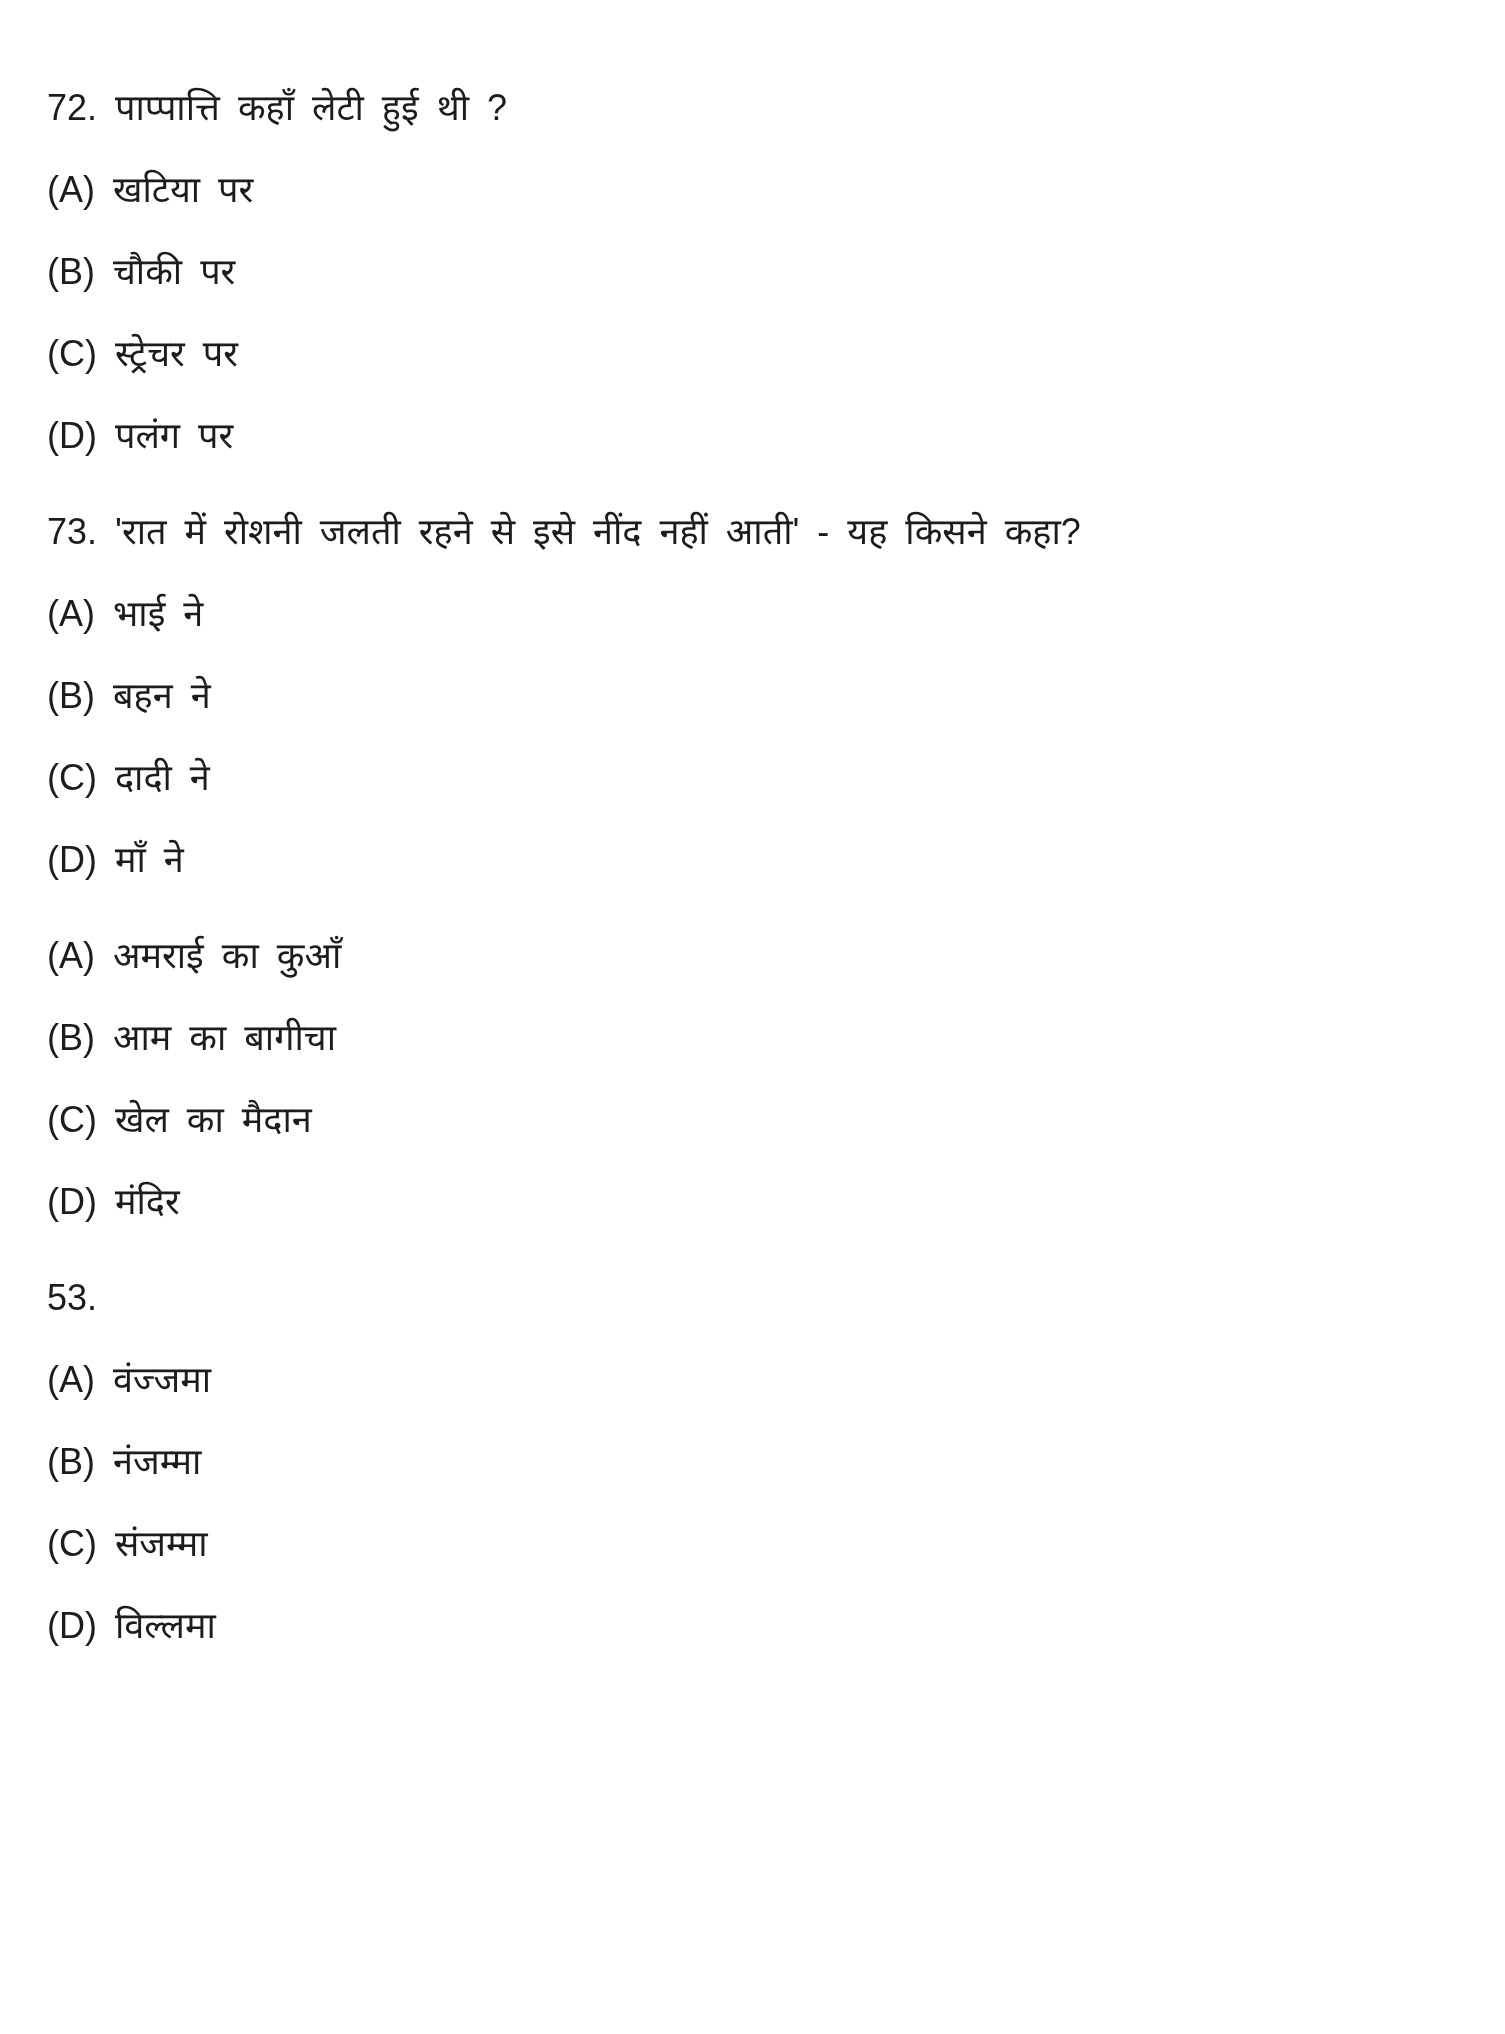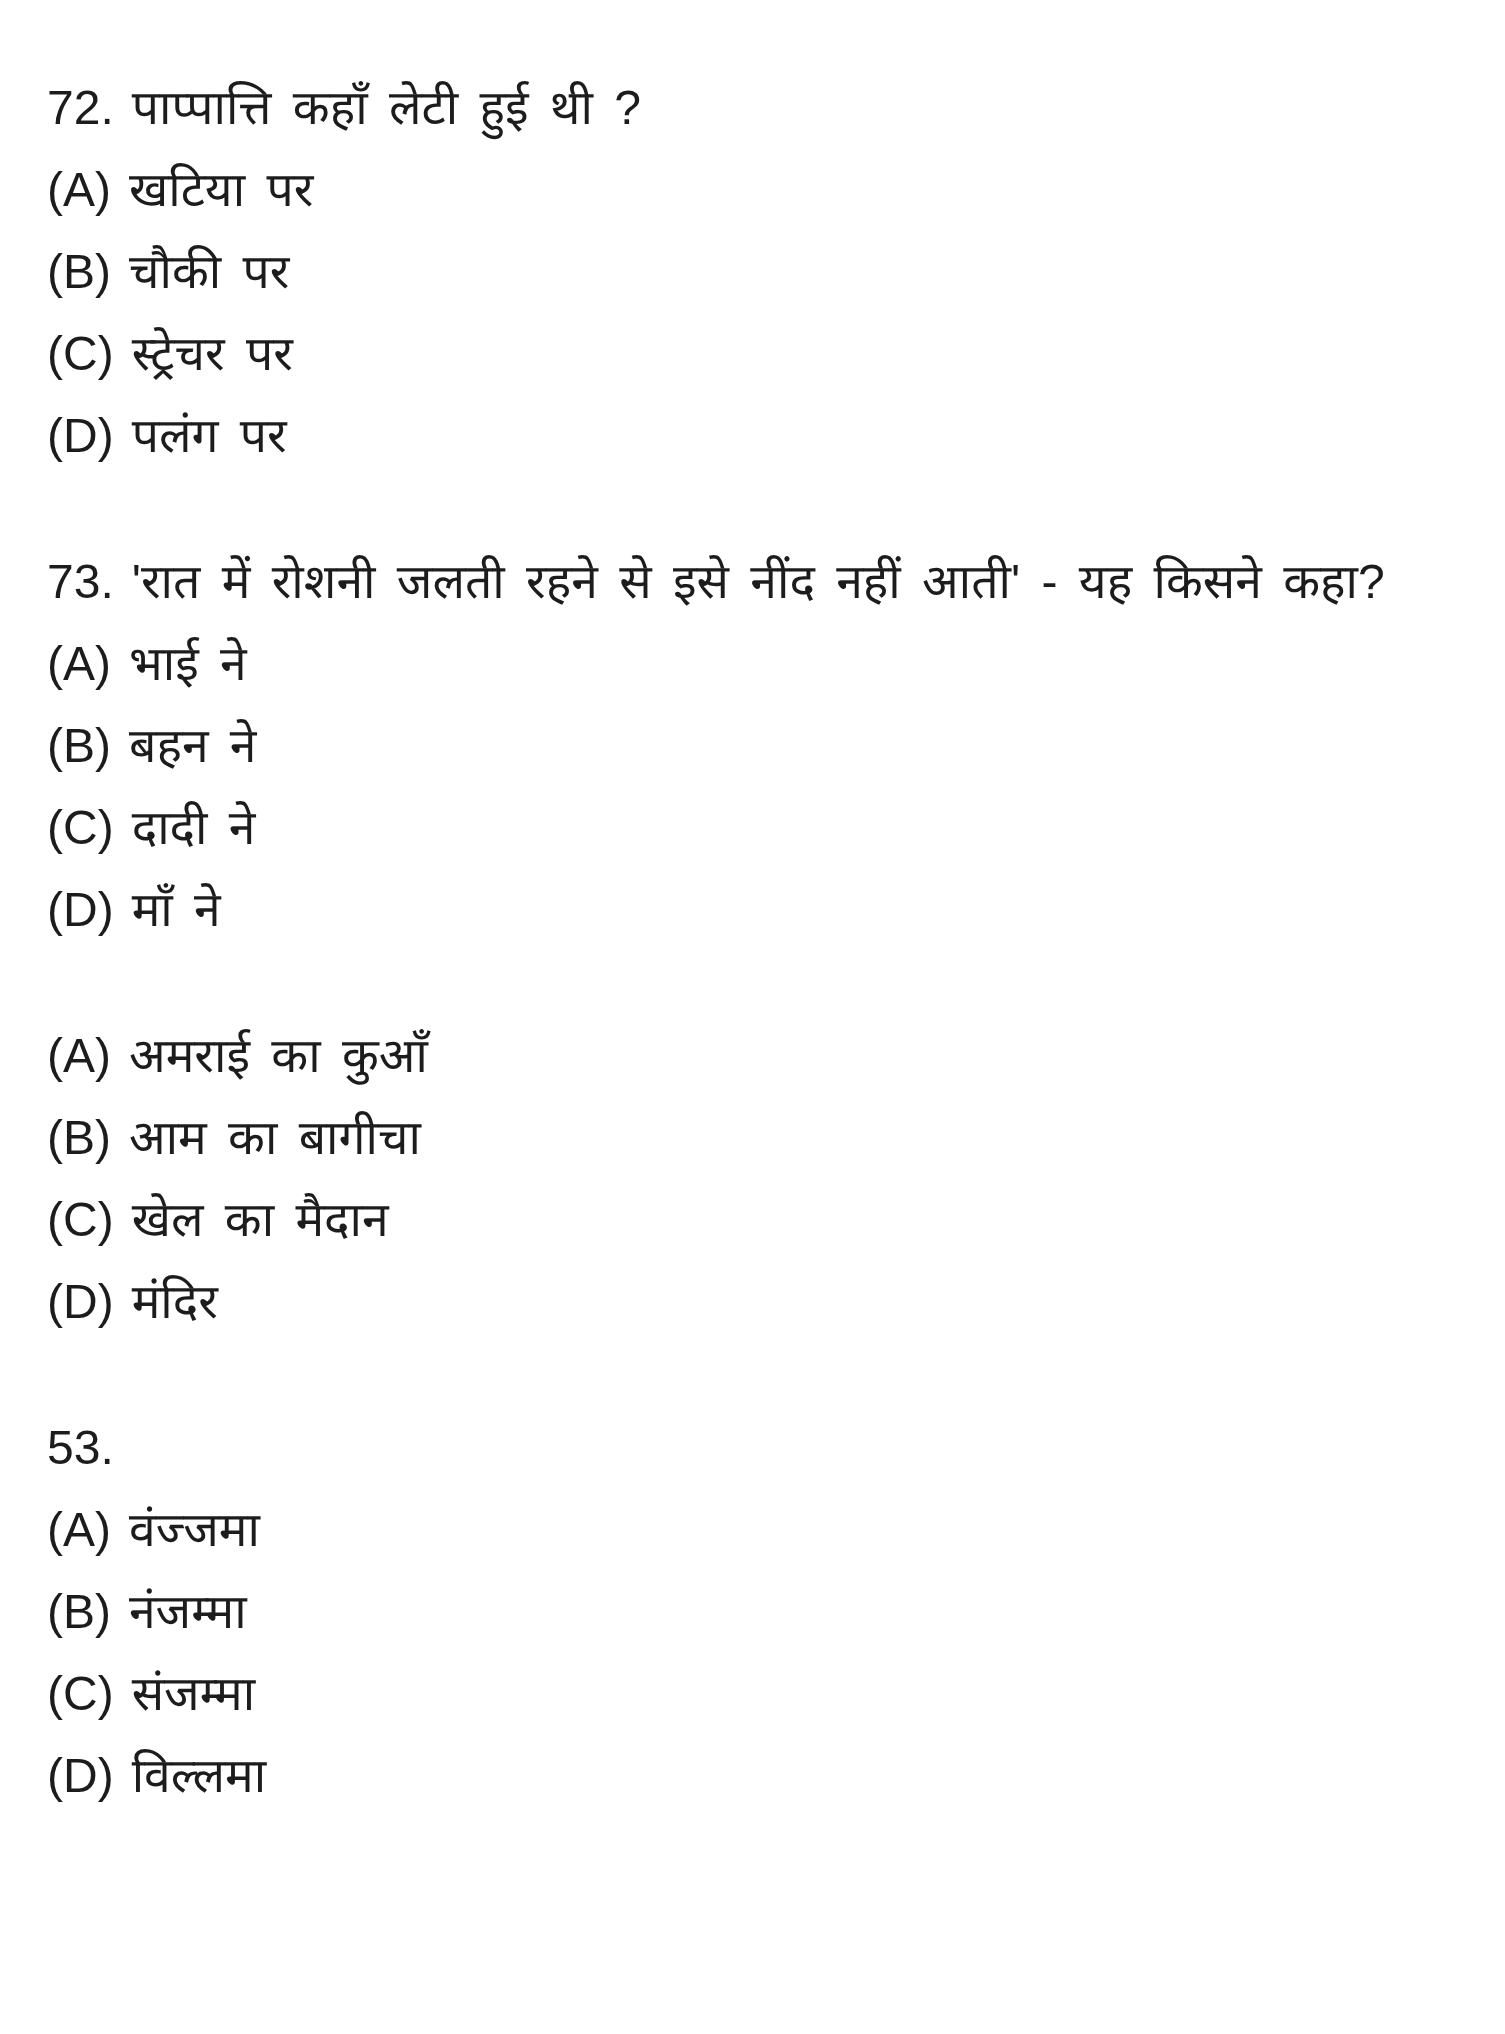--- a/index.html
+++ b/index.html
@@ -6,25 +6,25 @@
   html, body { background: #ffffff; }
   body {
     width: 1505px;
     height: 2034px;
     font-family: "Liberation Sans", "DejaVu Sans", sans-serif;
     color: #1c1c1c;
     padding: 84px 40px 0 47px;
     overflow: hidden;
   }
   .question { }
-  .question + .question { margin-top: 98px; }
+  .question + .question { margin-top: 48px; }
   .line {
     display: flex;
     align-items: baseline;
-    font-size: 48px;
+    font-size: 36px;
     line-height: 48px;
     word-spacing: 8px;
     white-space: nowrap;
   }
   .opt-line { margin-top: 34px; }
   .q-num, .opt-label {
     display: inline-block;
     margin-right: 18px;
     flex: 0 0 auto;
   }

